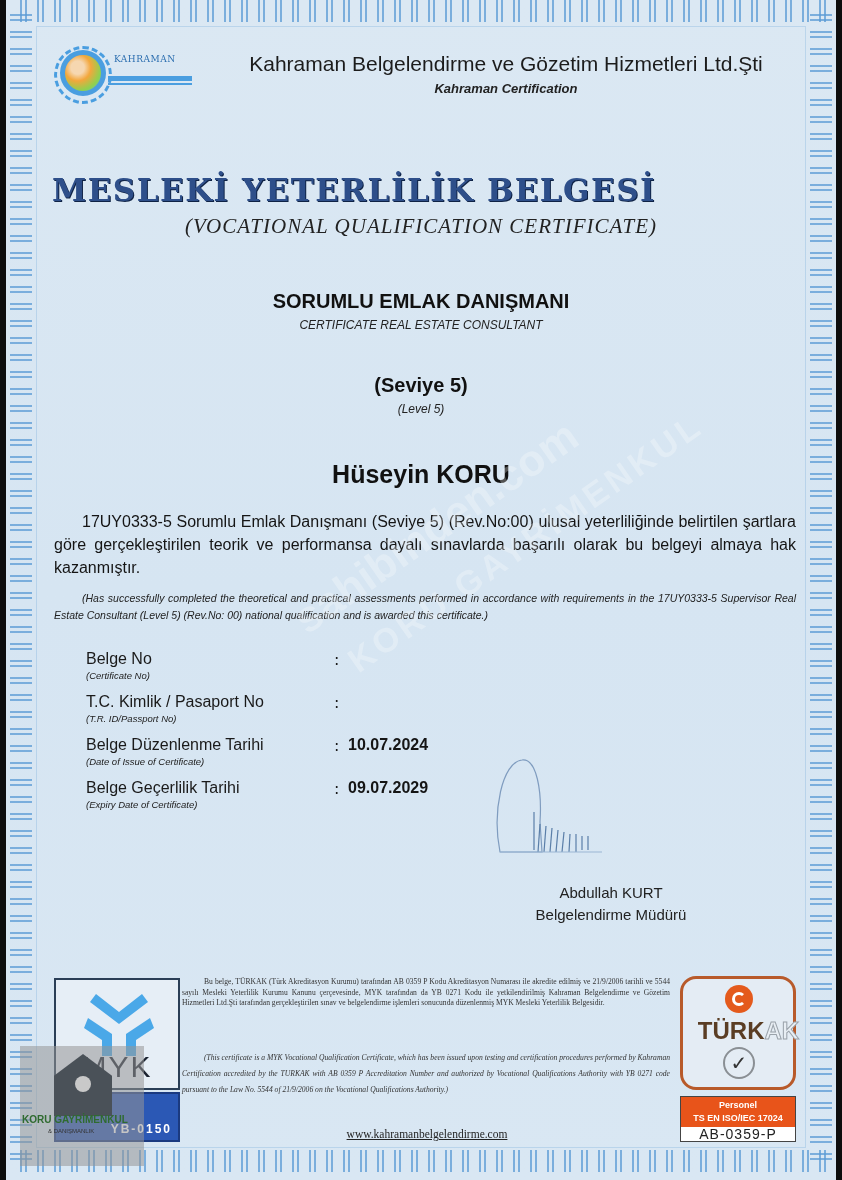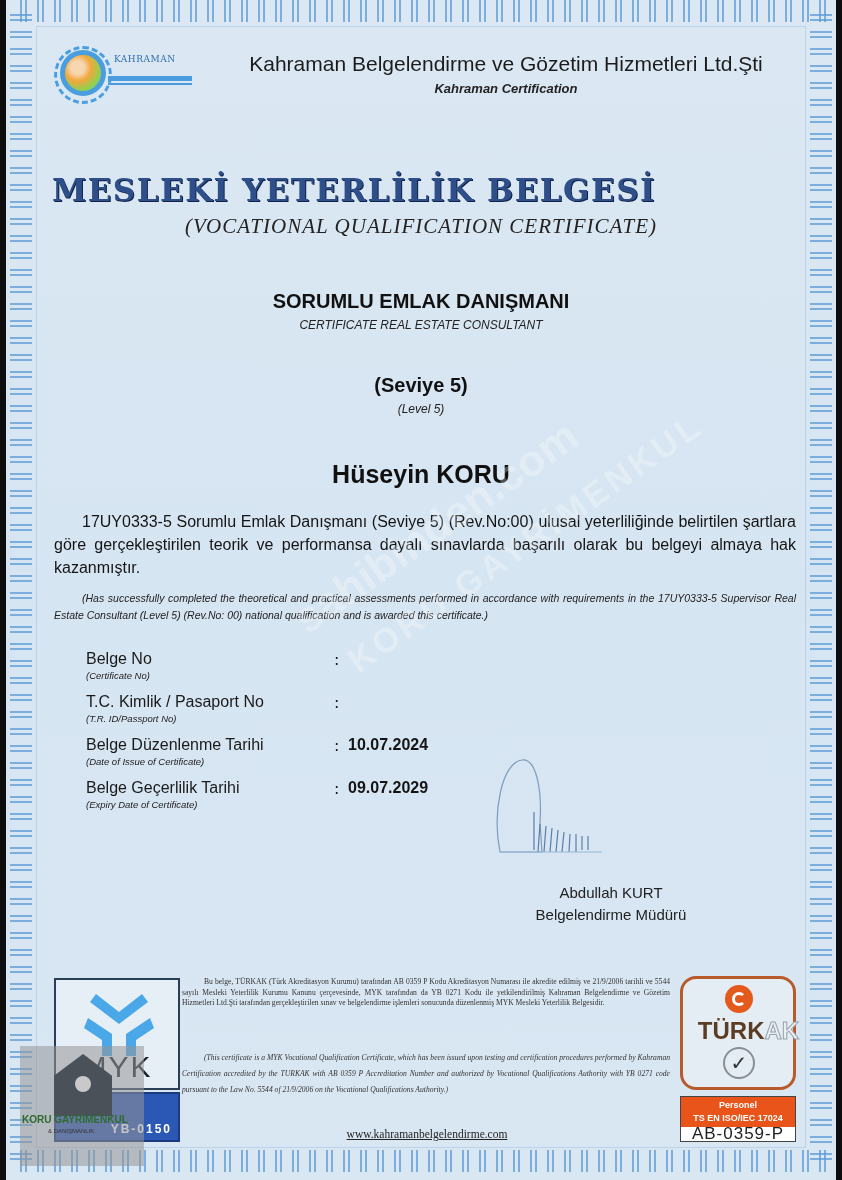--- a/index.html
+++ b/index.html
@@ -179,21 +179,21 @@
   }
   .turkak-badge {
     position: absolute; left: 674px; top: 1096px; width: 116px; height: 46px;
     border: 1px solid #444; background: #fff;
   }
   .turkak-badge .top {
     height: 30px; background: #e8541a; color: #fff; text-align: center;
     font-family: "Liberation Sans", sans-serif; font-size: 9px; line-height: 13px; font-weight: bold; padding-top: 2px;
   }
   .turkak-badge .bottom {
-    height: 14px; text-align: center; font-family: "Liberation Sans", sans-serif; font-size: 17px; line-height: 14px; color: #222; letter-spacing: 1px;
+    height: 14px; text-align: center; font-family: "Liberation Sans", sans-serif; font-size: 14px; line-height: 14px; color: #222; letter-spacing: 1px;
   }
 
   
   .overlay {
     position: absolute; left: 250px; top: 420px; width: 520px; height: 260px;
     transform: rotate(-35deg); pointer-events: none;
     font-family: "Liberation Sans", sans-serif; color: rgba(255,255,255,0.28); font-weight: bold;
   }
   .overlay .o1 { position: absolute; left: 40px; top: 40px; font-size: 44px; }
   .overlay .o2 { position: absolute; left: 60px; top: 110px; font-size: 34px; letter-spacing: 4px; }

